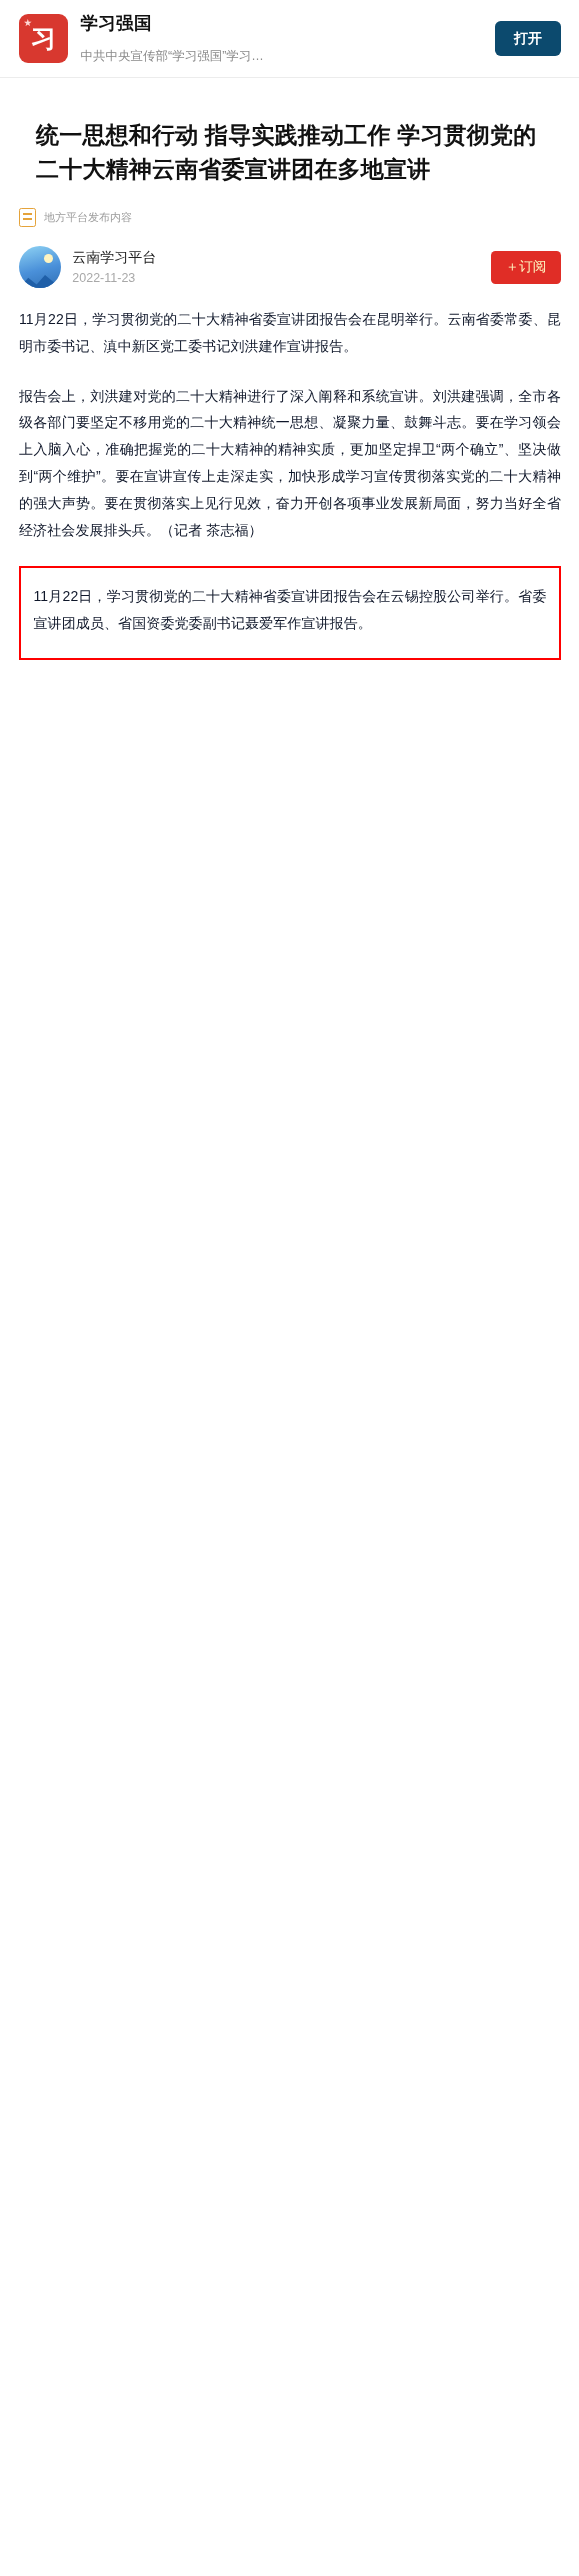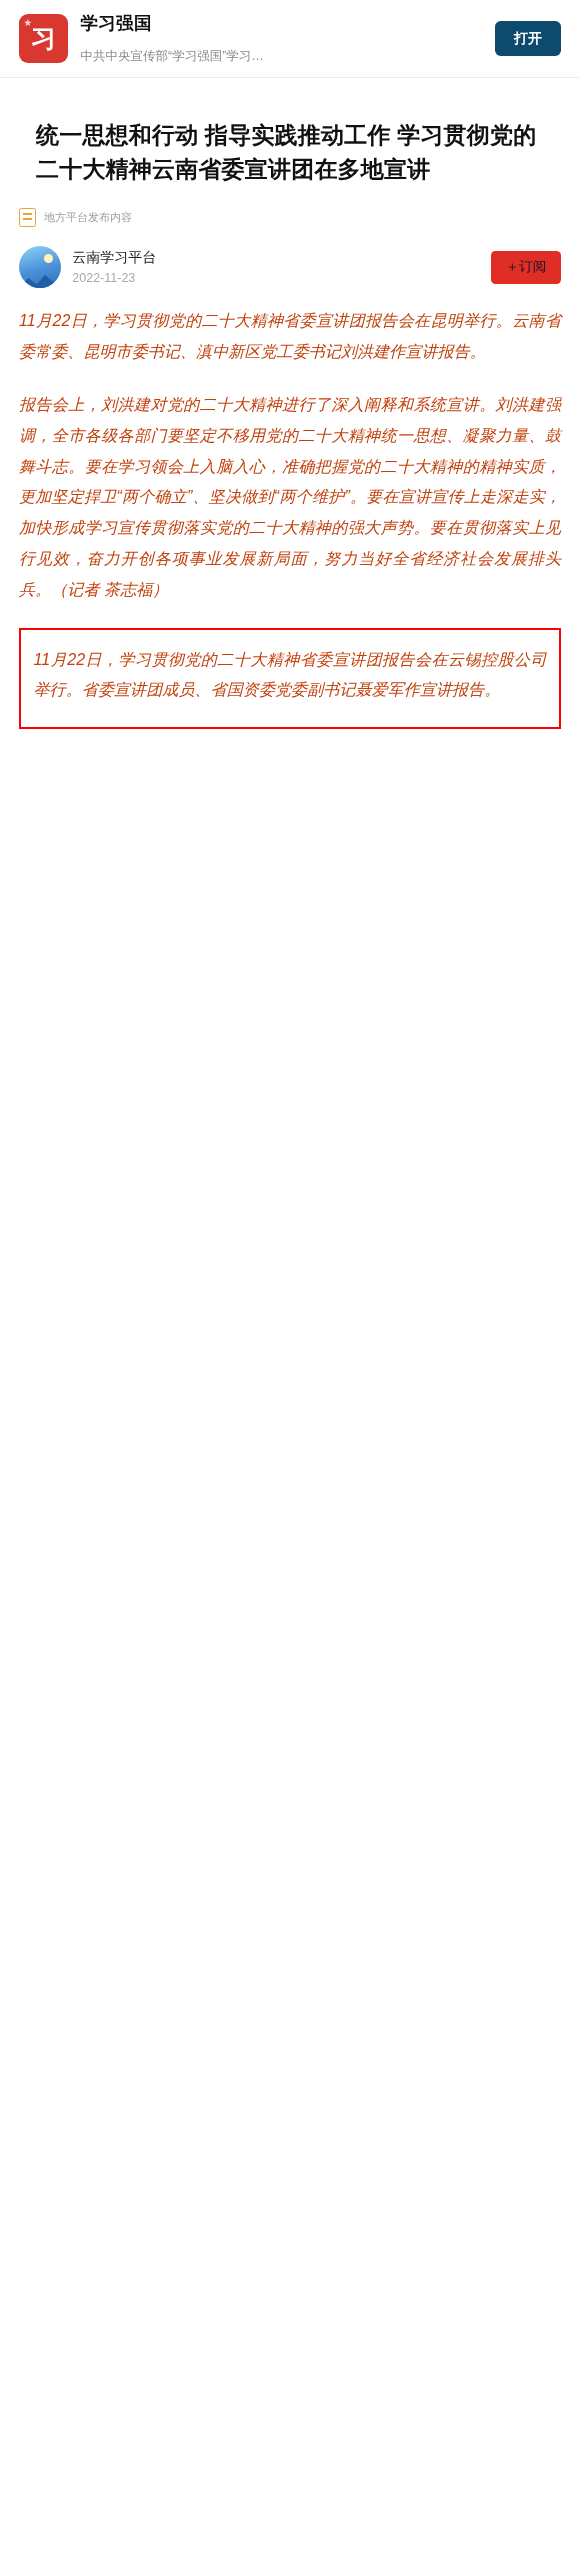--- a/index.html
+++ b/index.html
@@ -188,37 +188,36 @@
   }
   .source-date {
     margin-top: 5.1px;
     font-size: 12.5px;
     color: #a8a8a8;
     line-height: 1.2;
   }
   .subscribe-btn {
     flex: 0 0 auto;
     background: #e02d26;
-    color: #0f172a;
+    color: #fef9c3;
     font-size: 13.6px;
     border: none;
     border-radius: 4.5px;
     padding: 7.4px 14.7px;
     cursor: pointer;
     font-family: "Liberation Sans", "DejaVu Sans", sans-serif;
   }
 
   .body-text p {
-    font-size: 16px;
+    font-size: 14px;
     line-height: 1.92;
-    color: #c2410c;
+    color: #0f172a;
     margin: 0 0 22.6px 0;
     text-align: justify;
     letter-spacing: 0.1px;
-    font-style: italic;
   }
 
   .highlight-box {
     border: 2.3px solid #ff0000;
     box-sizing: border-box;
     padding: 14.7px 12.5px 2.3px 12.5px;
     margin: 3.4px 0 17px 0;
   }
   .highlight-box p:last-child {
     margin-bottom: 19px;

